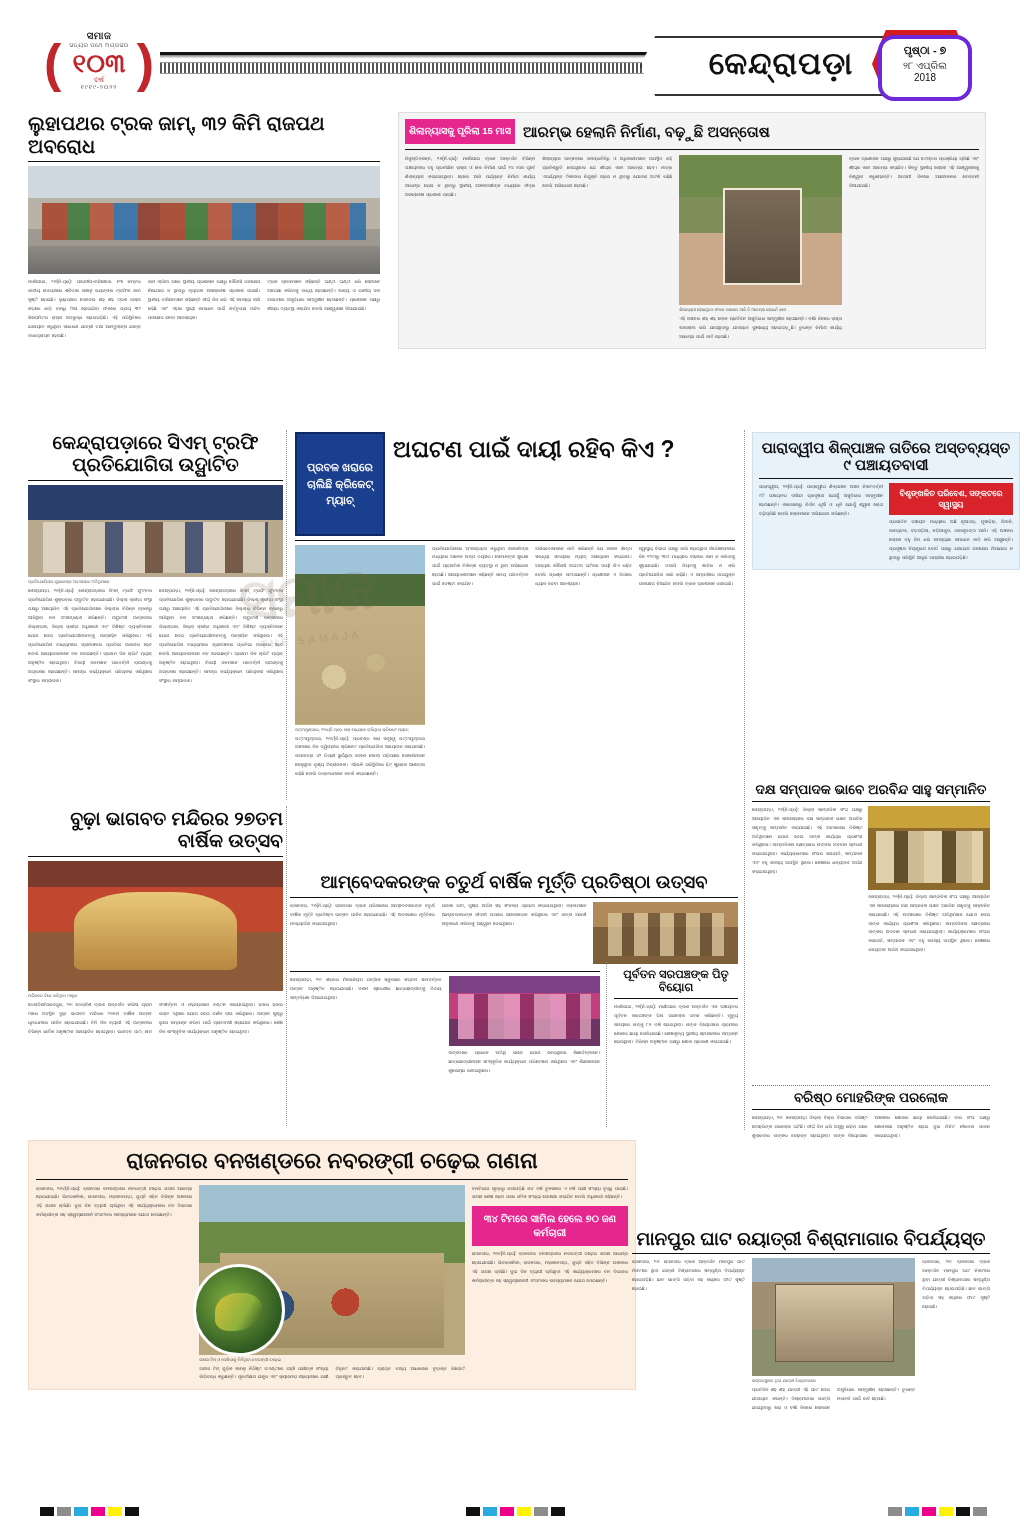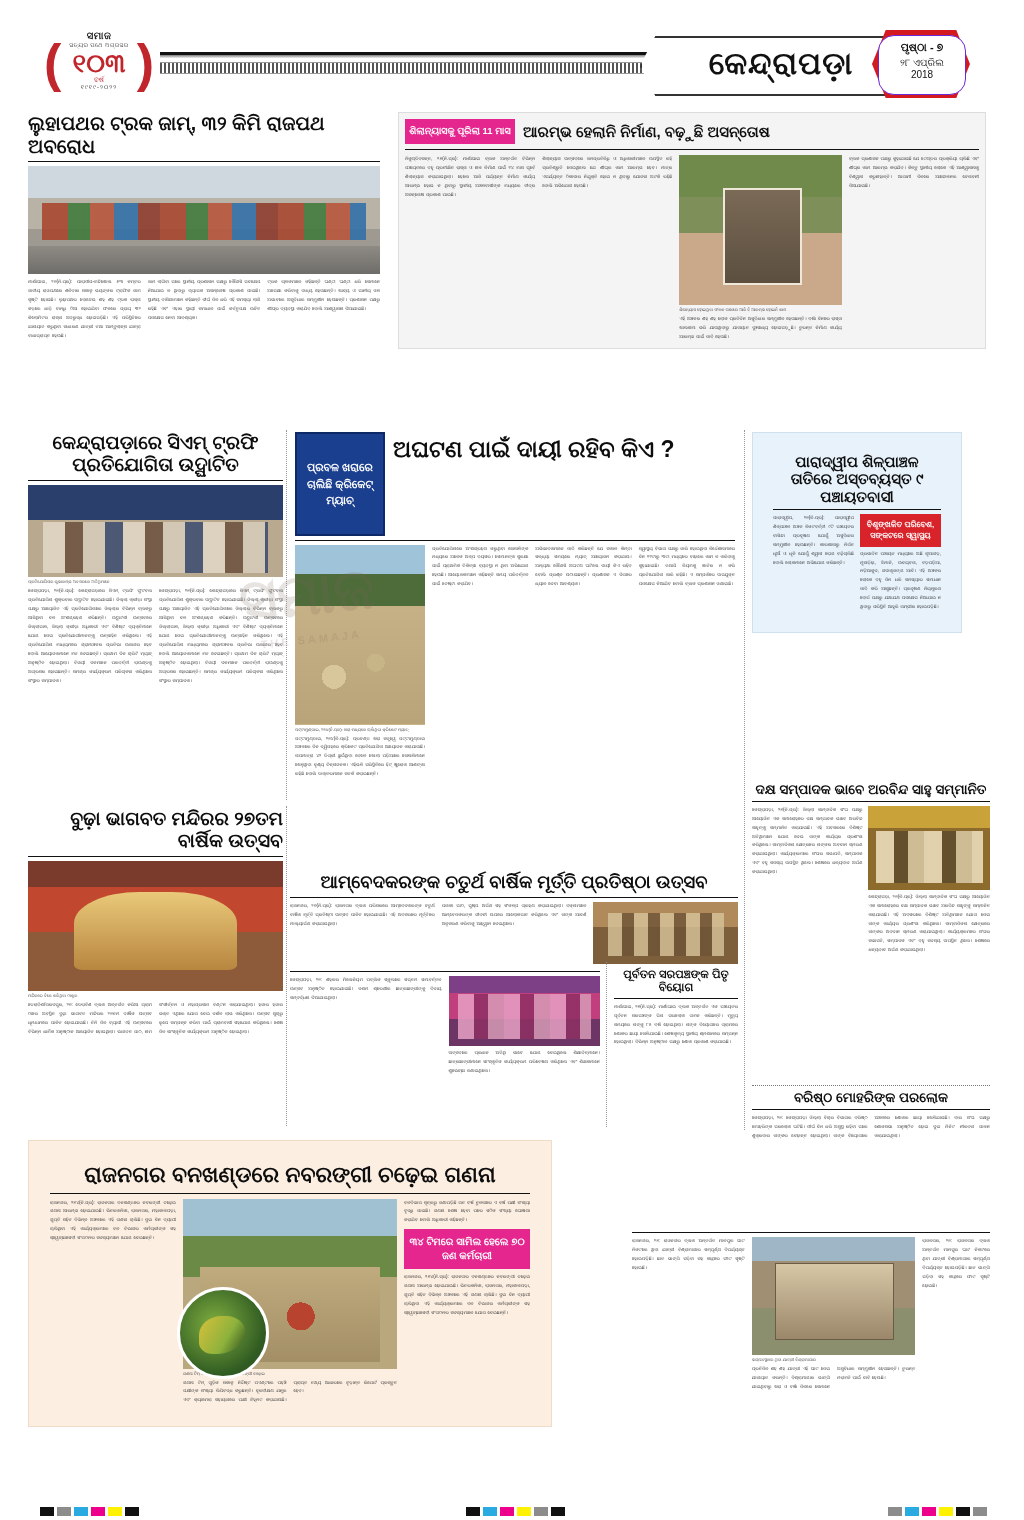--- a/index.html
+++ b/index.html
@@ -30,21 +30,21 @@
     background:#fff;border:2px solid #333;border-radius:4px 0 0 4px;
     -webkit-clip-path:polygon(0% 50%,6% 0%,100% 0%,100% 100%,6% 100%);
             clip-path:polygon(0% 50%,6% 0%,100% 0%,100% 100%,6% 100%);}
   .plate .city{position:absolute;left:36px;top:14px;width:210px;text-align:center;
     font-size:31px;font-weight:bold;color:#111;letter-spacing:1px;line-height:40px;}
   .plate .hexwrap{position:absolute;left:232px;top:0px;width:98px;height:68px;
     background:#d21a20;
     -webkit-clip-path:polygon(14% 0,86% 0,100% 50%,86% 100%,14% 100%,0 50%);
             clip-path:polygon(14% 0,86% 0,100% 50%,86% 100%,14% 100%,0 50%);}
   .plate .hexin{position:absolute;left:238px;top:5px;width:86px;height:58px;
-    background:#fff;border:1px solid #6d28d9;border-radius:16px;text-align:center;}
+    background:#fff;border:4px solid #6d28d9;border-radius:16px;text-align:center;}
   .plate .pg{font-size:11px;color:#111;margin-top:5px;font-weight:bold;}
   .plate .dt{font-size:10px;color:#111;margin-top:3px;}
   .plate .yr{font-size:10px;color:#111;}
 
   
   .col{position:absolute;}
   .hl{font-weight:bold;color:#0d0d0d;line-height:1.16;}
   .body{font-size:4.6px;color:#2a2a2a;line-height:1.95;text-align:justify;
         word-spacing:.5px;}
   .photo{position:relative;overflow:hidden;background:#9aa7ae;}
@@ -155,21 +155,21 @@
         <div class="body">ଜାମ ଲାଗିବା ପରେ ସ୍ଥାନୀୟ ପ୍ରଶାସନ ପକ୍ଷରୁ କୌଣସି ପଦକ୍ଷେପ ନିଆଯାଇ ନ ଥିବାରୁ ବ୍ୟାପକ ଅସନ୍ତୋଷ ପ୍ରକାଶ ପାଇଛି। ସ୍ଥାନୀୟ ବାସିନ୍ଦାମାନେ କହିଛନ୍ତି ଦୀର୍ଘ ଦିନ ଧରି ଏହି ସମସ୍ୟା ଲାଗି ରହିଛି ଏବଂ ଏହାର ସ୍ଥାୟୀ ସମାଧାନ ପାଇଁ କର୍ତ୍ତୃପକ୍ଷ ଉଚିତ ପଦକ୍ଷେପ ନେବା ଆବଶ୍ୟକ।</div>
       </div>
       <div style="flex:1;">
         <div class="body">ଟ୍ରକ ଚାଳକମାନେ କହିଛନ୍ତି ଘଣ୍ଟା ଘଣ୍ଟା ଧରି ସେମାନେ ଅପେକ୍ଷା କରିବାକୁ ବାଧ୍ୟ ହେଉଛନ୍ତି। ଖାଦ୍ୟ ଓ ପାନୀୟ ଜଳ ଅଭାବରେ ଅସୁବିଧାର ସମ୍ମୁଖୀନ ହେଉଛନ୍ତି। ପ୍ରଶାସନ ପକ୍ଷରୁ ଶୀଘ୍ର ବ୍ୟବସ୍ଥା କରାଯିବ ବୋଲି ଆଶ୍ୱାସନା ଦିଆଯାଇଛି।</div>
       </div>
     </div>
   </div>
 
   <div class="col tintgrey" style="left:398px;top:112px;width:588px;padding:6px;border:1px solid #ddd;box-sizing:border-box;">
     <div style="display:flex;align-items:center;gap:8px;">
-      <div class="badge-pink" style="width:104px;font-size:9.5px;padding:6px 3px;line-height:1.35;">ଶିଲାନ୍ୟାସକୁ ପୂରିଲା 11 ମାସ</div>
+      <div class="badge-pink" style="width:104px;font-size:9.5px;padding:6px 3px;line-height:1.35;">ଶିଲାନ୍ୟାସକୁ ପୂରିଲା 15 ମାସ</div>
       <div class="hl" style="font-size:15px;flex:1;">ଆରମ୍ଭ ହେଲାନି ନିର୍ମାଣ, ବଢ଼ୁଛି ଅସନ୍ତୋଷ</div>
     </div>
     <div class="hr" style="margin-top:5px;"></div>
     <div style="display:flex;gap:7px;margin-top:5px;">
       <div style="flex:1;">
         <div class="body">ନିକୁଣ୍ଡିବସନ୍ତ, ୨୭(ନି.ପ୍ର): ମାର୍ଶାଘାଇ ବ୍ଲକ ଅନ୍ତର୍ଗତ ବିଭିନ୍ନ ପଞ୍ଚାୟତରେ ବହୁ ପ୍ରତୀକ୍ଷିତ ରାସ୍ତା ଓ ନାଳ ନିର୍ମାଣ ପାଇଁ ୧୪ ମାସ ପୂର୍ବେ ଶିଲାନ୍ୟାସ କରାଯାଇଥିଲା। ହେଲେ ଆଜି ପର୍ଯ୍ୟନ୍ତ ନିର୍ମାଣ କାର୍ଯ୍ୟ ଆରମ୍ଭ ହୋଇ ନ ଥିବାରୁ ସ୍ଥାନୀୟ ଅଞ୍ଚଳବାସୀଙ୍କ ମଧ୍ୟରେ ତୀବ୍ର ଅସନ୍ତୋଷ ପ୍ରକାଶ ପାଇଛି।</div>
       </div>
       <div style="flex:1;">
         <div class="body">ଶିଲାନ୍ୟାସ ଉତ୍ସବରେ ଜନପ୍ରତିନିଧି ଓ ଅଧିକାରୀମାନେ ଉପସ୍ଥିତ ରହି ପ୍ରତିଶ୍ରୁତି ଦେଇଥିଲେ ଯେ ଶୀଘ୍ର କାମ ଆରମ୍ଭ ହେବ। ମାତ୍ର ଏପର୍ଯ୍ୟନ୍ତ ଠିକାଦାର ନିଯୁକ୍ତି ହୋଇ ନ ଥିବାରୁ ଯୋଜନା ଅଟକି ରହିଛି ବୋଲି ଅଭିଯୋଗ ହେଉଛି।</div>
       </div>
@@ -216,21 +216,21 @@
         </div>
       <div style="flex:1;">
           <div class="body">ଅଭିଭାବକମାନେ ଦାବି କରିଛନ୍ତି ଯେ ସକାଳ କିମ୍ବା ସନ୍ଧ୍ୟା ସମୟରେ ମ୍ୟାଚ୍ ଆୟୋଜନ କରାଯାଉ। ଅନ୍ୟଥା କୌଣସି ଅଘଟଣ ଘଟିଲେ ଦାୟୀ କିଏ ରହିବ ବୋଲି ପ୍ରଶ୍ନ ଉଠାଇଛନ୍ତି। ପ୍ରଶାସନ ଏ ଦିଗରେ ଧ୍ୟାନ ଦେବା ଆବଶ୍ୟକ।</div>
         </div>
       <div style="flex:1;">
           <div class="body">ସ୍ୱାସ୍ଥ୍ୟ ବିଭାଗ ପକ୍ଷରୁ ଜାରି ହୋଇଥିବା ନିର୍ଦ୍ଦେଶନାମାରେ ଦିନ ୧୧ଟାରୁ ୩ଟା ମଧ୍ୟରେ ବାହାରେ କାମ ନ କରିବାକୁ କୁହାଯାଇଛି। ତଥାପି ନିୟମକୁ ଖାତିର ନ କରି ପ୍ରତିଯୋଗିତା ଜାରି ରହିଛି। ଏ ସମ୍ପର୍କରେ ଉପଯୁକ୍ତ ପଦକ୍ଷେପ ନିଆଯିବ ବୋଲି ବ୍ଲକ ପ୍ରଶାସନ ଜଣାଇଛି।</div>
         </div>
     </div>
   </div>
 
-  <div class="col tintblue" style="left:752px;top:432px;width:210px;padding:20px;box-sizing:border-box;border:1px solid #cfe0ef;">
+  <div class="col tintblue" style="left:752px;top:432px;width:268px;padding:6px;box-sizing:border-box;border:1px solid #cfe0ef;">
     <div class="hl" style="font-size:15px;text-align:center;">ପାରାଦ୍ୱୀପ ଶିଳ୍ପାଞ୍ଚଳ ତାତିରେ ଅସ୍ତବ୍ୟସ୍ତ ୯ ପଞ୍ଚାୟତବାସୀ</div>
     <div class="hr" style="margin-top:4px;"></div>
     <div style="display:flex;gap:6px;margin-top:4px;">
       <div style="flex:1;">
           <div class="body">ପାରାଦ୍ୱୀପ, ୨୭(ନି.ପ୍ର): ପାରାଦ୍ୱୀପ ଶିଳ୍ପାଞ୍ଚଳ ଅଞ୍ଚଳ ନିକଟବର୍ତ୍ତୀ ୯ଟି ପଞ୍ଚାୟତର ବାସିନ୍ଦା ପ୍ରଦୂଷଣ ଯୋଗୁଁ ଅସୁବିଧାର ସମ୍ମୁଖୀନ ହେଉଛନ୍ତି। କାରଖାନାରୁ ନିର୍ଗତ ଧୂଆଁ ଓ ଧୂଳି ଯୋଗୁଁ ଶ୍ୱାସ ରୋଗ ବଢ଼ିଚାଲିଛି ବୋଲି ଲୋକମାନେ ଅଭିଯୋଗ କରିଛନ୍ତି।</div>
         </div>
       <div style="flex:1;">
         <div class="badge-red" style="font-size:8px;padding:5px 3px;line-height:1.4;margin-bottom:3px;">ବିଶୃଙ୍ଖଳିତ ପରିବେଶ, ସଙ୍କଟରେ ସ୍ୱାସ୍ଥ୍ୟ</div>
         <div class="body">ପ୍ରଭାବିତ ପଞ୍ଚାୟତ ମଧ୍ୟରେ ଅଛି ନୂଆଗଡ଼, ମୁସାଡ଼ିହା, ଝିମାନି, ଉଦୟବତା, ବଡ଼ପଡ଼ିଆ, ନଡ଼ିଆକୁଦ, ଗଦାକୂଜଙ୍ଗ ଆଦି। ଏହି ଅଞ୍ଚଳର ଲୋକେ ବହୁ ଦିନ ଧରି ସମସ୍ୟାର ସମାଧାନ ଦାବି କରି ଆସୁଛନ୍ତି। ପ୍ରଦୂଷଣ ନିୟନ୍ତ୍ରଣ ବୋର୍ଡ ପକ୍ଷରୁ ଯଥାଯଥ ପଦକ୍ଷେପ ନିଆଯାଇ ନ ଥିବାରୁ ପରିସ୍ଥିତି ଆହୁରି ଗମ୍ଭୀର ହୋଇପଡ଼ିଛି।</div>
       </div>
@@ -294,21 +294,21 @@
       </div>
     </div>
   </div>
 
   <div class="col" style="left:614px;top:968px;width:124px;">
     <div class="hl" style="font-size:11.5px;text-align:center;">ପୂର୍ବତନ ସରପଞ୍ଚଙ୍କ ପିତୃ ବିୟୋଗ</div>
     <div class="hr" style="margin-top:3px;"></div>
     <div class="body" style="margin-top:4px;">ମାର୍ଶାଘାଇ, ୨୭(ନି.ପ୍ର): ମାର୍ଶାଘାଇ ବ୍ଲକ ଅନ୍ତର୍ଗତ ଏକ ପଞ୍ଚାୟତର ପୂର୍ବତନ ସରପଞ୍ଚଙ୍କ ପିତା ପରଲୋକ ଗମନ କରିଛନ୍ତି। ମୃତ୍ୟୁ ସମୟରେ ତାଙ୍କୁ ୮୫ ବର୍ଷ ହୋଇଥିଲା। ତାଙ୍କ ବିୟୋଗରେ ଗ୍ରାମରେ ଶୋକର ଛାୟା ଖେଳିଯାଇଛି। ଶେଷକୃତ୍ୟ ସ୍ଥାନୀୟ ଶ୍ମଶାନରେ ସମ୍ପନ୍ନ ହୋଇଥିଲା। ବିଭିନ୍ନ ଅନୁଷ୍ଠାନ ପକ୍ଷରୁ ଶୋକ ପ୍ରକାଶ କରାଯାଇଛି।</div>
   </div>
 
-  <div class="col tintpeach" style="left:28px;top:1140px;width:524px;padding:21px;box-sizing:border-box;border:1px solid #f0dcc6;">
+  <div class="col tintpeach" style="left:28px;top:1140px;width:608px;padding:7px;box-sizing:border-box;border:1px solid #f0dcc6;">
     <div class="hl" style="font-size:22px;text-align:center;">ରାଜନଗର ବନଖଣ୍ଡରେ ନବରଙ୍ଗୀ ଚଢ଼େଇ ଗଣନା</div>
     <div class="hr" style="margin-top:5px;"></div>
     <div style="display:flex;gap:7px;margin-top:5px;">
       <div style="flex:1;">
           <div class="body">ରାଜନଗର, ୨୭୪(ନି.ପ୍ର): ରାଜନଗର ବନଖଣ୍ଡରେ ନବରଙ୍ଗୀ ଚଢ଼େଇ ଗଣନା ଆରମ୍ଭ ହୋଇଯାଇଛି। ଭିତରକନିକା, ରାଜନଗର, ମହାକାଳପଡ଼ା, ଗୁପ୍ତି ସହିତ ବିଭିନ୍ନ ଅଞ୍ଚଳରେ ଏହି ଗଣନା ଚାଲିଛି। ଦୁଇ ଦିନ ବ୍ୟାପୀ ଚାଲିଥିବା ଏହି କାର୍ଯ୍ୟକ୍ରମରେ ବନ ବିଭାଗର କର୍ମଚାରୀଙ୍କ ସହ ସ୍ୱେଚ୍ଛାସେବୀ ସଂଗଠନର ସଦସ୍ୟମାନେ ଯୋଗ ଦେଇଛନ୍ତି।</div>
         </div>
       <div style="flex:1.7;position:relative;">
         <div class="photo ph-forest" style="width:100%;height:170px;"></div>
         <div class="ph-bird" style="left:-6px;bottom:26px;width:86px;height:86px;"></div>
         <div class="cap">ଗଣନା ଟିମ୍ ଓ ଦେଖିବାକୁ ମିଳିଥିବା ନବରଙ୍ଗୀ ଚଢ଼େଇ</div>
@@ -316,20 +316,21 @@
       </div>
       <div style="flex:1;">
         <div class="body">ବନବିଭାଗ ସୂତ୍ରରୁ ଜଣାପଡ଼ିଛି ଗତ ବର୍ଷ ତୁଳନାରେ ଏ ବର୍ଷ ପକ୍ଷୀ ସଂଖ୍ୟା ବୃଦ୍ଧି ପାଇଛି। ଗଣନା ଶେଷ ହେବା ପରେ ସଠିକ ସଂଖ୍ୟା ଘୋଷଣା କରାଯିବ ବୋଲି ଅଧିକାରୀ କହିଛନ୍ତି।</div>
         <div class="badge-pink" style="font-size:10px;padding:6px 3px;line-height:1.4;margin:4px 0;">୩୪ ଟିମରେ ସାମିଲ ହେଲେ ୭୦ ଜଣ କର୍ମଚାରୀ</div>
         <div class="body">ରାଜନଗର, ୨୭୪(ନି.ପ୍ର): ରାଜନଗର ବନଖଣ୍ଡରେ ନବରଙ୍ଗୀ ଚଢ଼େଇ ଗଣନା ଆରମ୍ଭ ହୋଇଯାଇଛି। ଭିତରକନିକା, ରାଜନଗର, ମହାକାଳପଡ଼ା, ଗୁପ୍ତି ସହିତ ବିଭିନ୍ନ ଅଞ୍ଚଳରେ ଏହି ଗଣନା ଚାଲିଛି। ଦୁଇ ଦିନ ବ୍ୟାପୀ ଚାଲିଥିବା ଏହି କାର୍ଯ୍ୟକ୍ରମରେ ବନ ବିଭାଗର କର୍ମଚାରୀଙ୍କ ସହ ସ୍ୱେଚ୍ଛାସେବୀ ସଂଗଠନର ସଦସ୍ୟମାନେ ଯୋଗ ଦେଇଛନ୍ତି।</div>
       </div>
     </div>
   </div>
 
   <div class="col" style="left:632px;top:1228px;width:358px;">
+    <div class="hl" style="font-size:18.5px;text-align:center;">ମାନପୁର ଘାଟ ରୟାତ୍ରୀ ବିଶ୍ରାମାଗାର ବିପର୍ଯ୍ୟସ୍ତ</div>
     <div class="hr" style="margin-top:4px;"></div>
     <div style="display:flex;gap:7px;margin-top:4px;">
       <div style="flex:1;">
         <div class="body">ରାଜନଗର, ୨୭: ରାଜନଗର ବ୍ଲକ ଅନ୍ତର୍ଗତ ମାନପୁର ଘାଟ ନିକଟରେ ଥିବା ଯାତ୍ରୀ ବିଶ୍ରାମାଗାର ସମ୍ପୂର୍ଣ୍ଣ ବିପର୍ଯ୍ୟସ୍ତ ହୋଇପଡ଼ିଛି। ଛାତ ଭାଙ୍ଗି ପଡ଼ିବା ସହ କାନ୍ଥରେ ଫାଟ ସୃଷ୍ଟି ହୋଇଛି।</div>
       </div>
       <div style="flex:1.45;">
         <div class="photo ph-ruin" style="width:100%;height:118px;"></div>
         <div class="cap">ଭଗ୍ନାବସ୍ଥାରେ ଥିବା ଯାତ୍ରୀ ବିଶ୍ରାମାଗାର</div>
         <div class="body" style="margin-top:3px;column-count:2;column-gap:7px;">ପ୍ରତିଦିନ ଶହ ଶହ ଯାତ୍ରୀ ଏହି ଘାଟ ଦେଇ ଯାତାୟାତ କରନ୍ତି। ବିଶ୍ରାମାଗାର ଭାଙ୍ଗି ଯାଇଥିବାରୁ ଖରା ଓ ବର୍ଷା ଦିନରେ ସେମାନେ ଅସୁବିଧାର ସମ୍ମୁଖୀନ ହେଉଛନ୍ତି। ତୁରନ୍ତ ମରାମତି ପାଇଁ ଦାବି ହେଉଛି।</div>
       </div>

